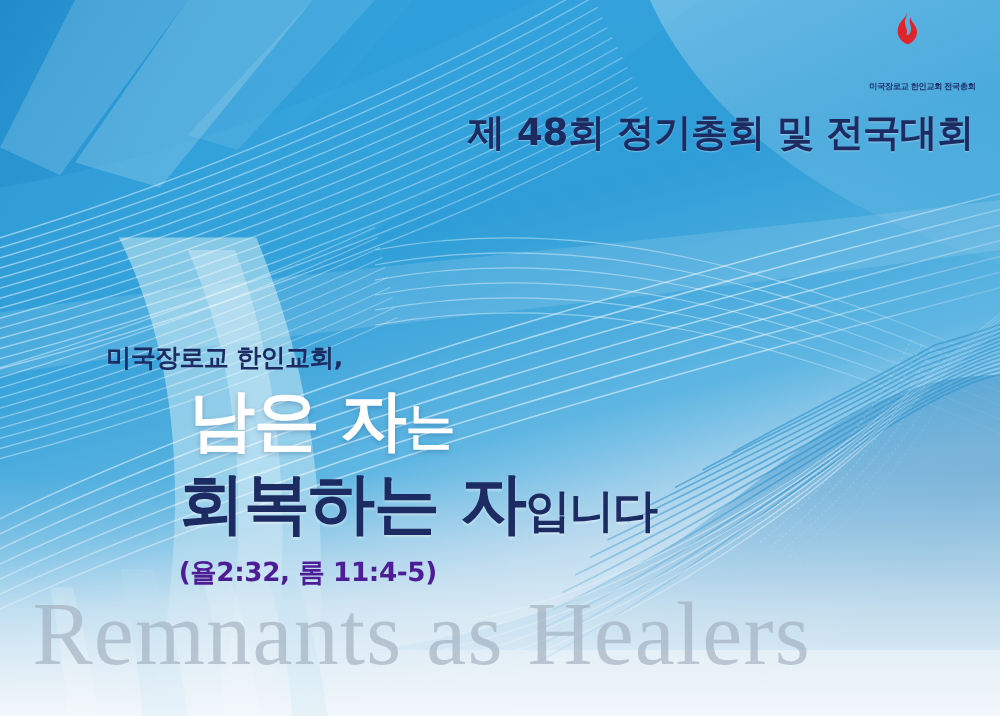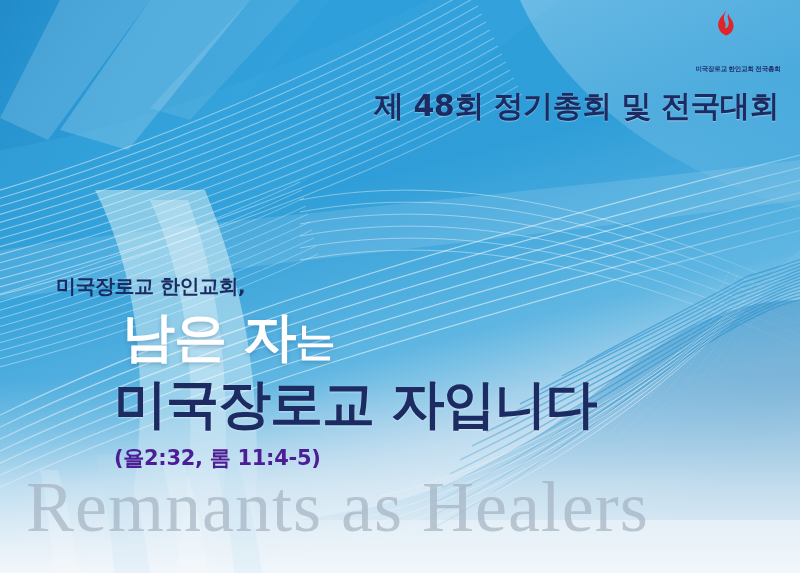--- a/index.html
+++ b/index.html
@@ -65,21 +65,21 @@
     letter-spacing:-0.5px;
     color:#1c2c62;
     text-shadow:0 1px 1px rgba(255,255,255,.35);
     white-space:nowrap;
     padding-left:40px;
   }
 
   
   #copy{
     position:absolute;
-    left:56px; top:276px;
+    left:85px; top:276px;
     width:700px;
   }
   #eyebrow{
     font-family:"DejaVu Sans", sans-serif;
     font-weight:bold;
     font-size:20px;
     letter-spacing:-0.5px;
     color:#1c2c62;
     line-height:1;
     margin:0 0 13px 0;
@@ -100,21 +100,21 @@
   }
   #headline-1 .tail{ font-size:40px; }
   #headline-2{
     font-size:53px;
     letter-spacing:-1px;
     margin-left:58px;
     margin-top:7px;
     color:#1c2c62;
     text-shadow:0 1px 2px rgba(255,255,255,.4);
   }
-  #headline-2 .tail{ font-size:52px; }
+  #headline-2 .tail{ font-size:36px; }
   #scripture{
     font-family:"DejaVu Sans", sans-serif;
     font-weight:bold;
     font-size:21px;
     letter-spacing:-0.3px;
     color:#4c1d95;
     margin:12px 0 0 58px;
     white-space:nowrap;
   }
 
@@ -341,20 +341,20 @@
     <div id="logo-sub">미국장로교 한인교회 전국총회</div>
   </div>
 
   <div id="header-title">제 48회 정기총회 및 전국대회</div>
 
   <div id="copy">
     <p id="eyebrow">미국장로교 한인교회,</p>
 
     <p id="headline-1" class="headline"><span>남은 자</span><span class="tail">는</span></p>
 
-    <p id="headline-2" class="headline"><span>미국장로교 자</span><span class="tail">입니다</span></p>
+    <p id="headline-2" class="headline"><span>회복하는 자</span><span class="tail">입니다</span></p>
 
     <p id="scripture">(욜2:32, 롬 11:4-5)</p>
   </div>
 
   <div id="tagline">Remnants as Healers</div>
 
 </div>
 
 </body></html>

